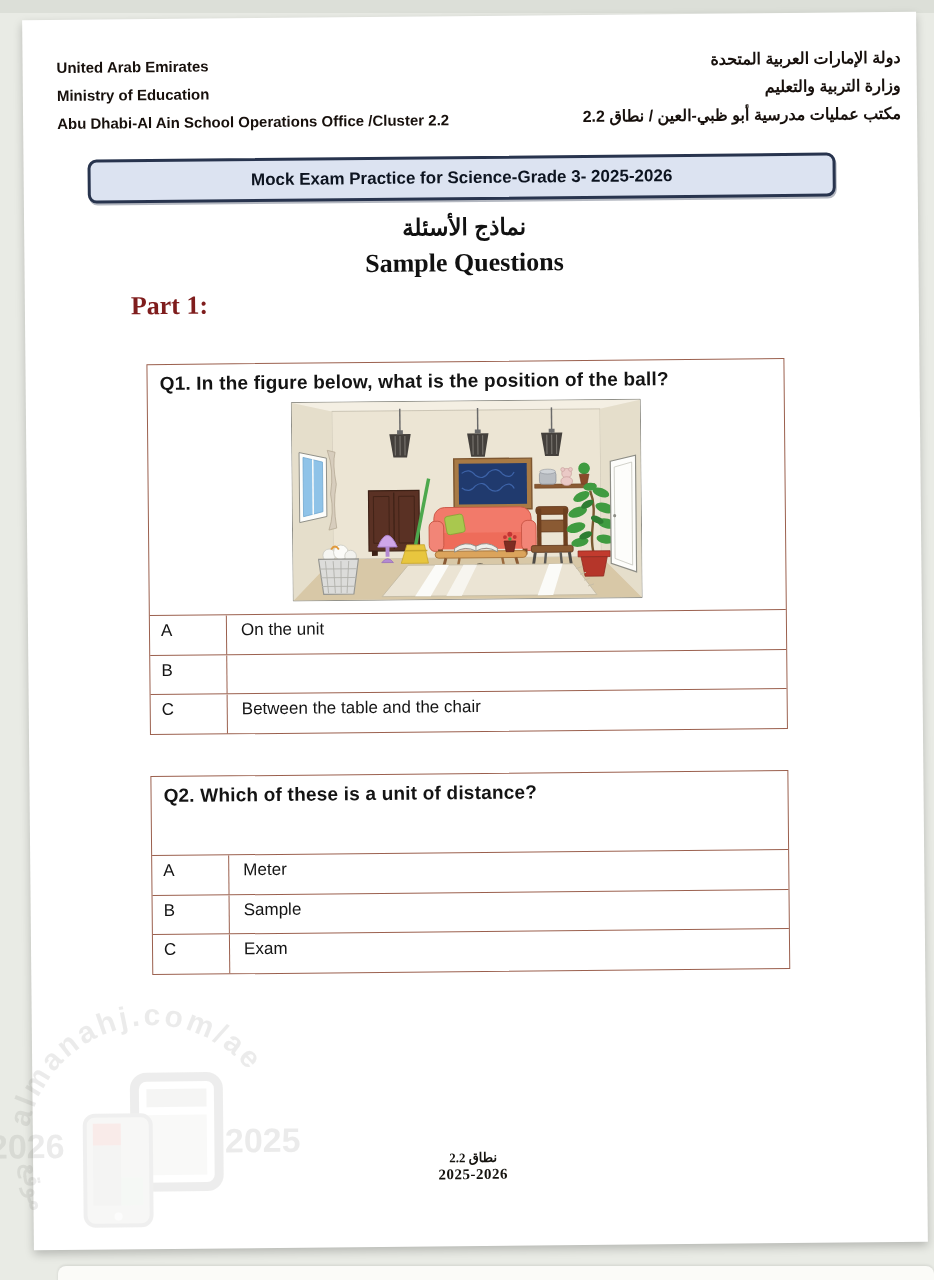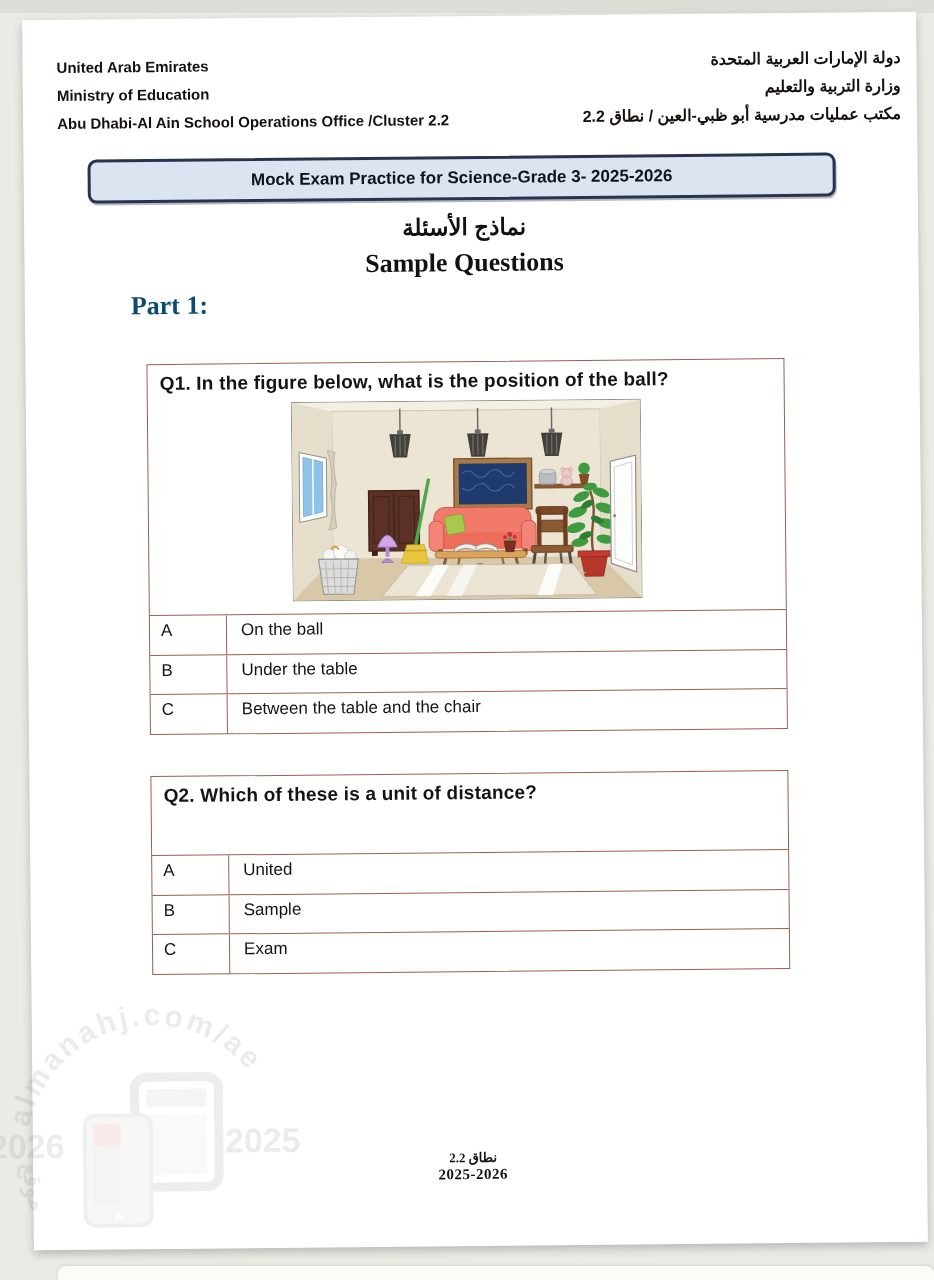--- a/index.html
+++ b/index.html
@@ -25,21 +25,21 @@
   .banner{
     position:absolute;left:64px;top:140px;width:742px;height:38px;
     background:#dce3f1;border:3px solid #28344e;border-radius:9px;
     display:flex;align-items:center;justify-content:center;
     font-size:17px;font-weight:bold;color:#0d1420;
     box-shadow:1px 2px 0 rgba(40,52,78,0.35);
   }
 
   .title-ar{position:absolute;left:0;top:198px;width:880px;text-align:center;direction:rtl;font-size:23px;font-weight:bold;color:#111;}
   .title-en{position:absolute;left:0;top:232px;width:880px;text-align:center;font-family:"Liberation Serif", serif;font-size:26px;font-weight:bold;color:#111;}
-  .part-label{position:absolute;left:106px;top:272px;font-family:"Liberation Serif", serif;font-size:26px;font-weight:bold;color:#0c4a6e;}
+  .part-label{position:absolute;left:106px;top:272px;font-family:"Liberation Serif", serif;font-size:26px;font-weight:bold;color:#7f1d1d;}
 
   
   .qbox{position:absolute;left:121px;width:636px;background:#fff;border:1.5px solid #9b604e;}
   .qbox.q1{top:345px;}
   .qbox.q2{top:757px;}
   .qhead{padding:8px 12px 2px 12px;font-size:19px;font-weight:bold;letter-spacing:0.2px;color:#141414;}
   .qhead-spacer{height:46px;}
   .qfig{display:flex;justify-content:center;padding:6px 0 12px 0;}
   .optrow{display:flex;border-top:1.5px solid #9b604e;height:38.5px;}
   .optletter{width:77px;box-sizing:border-box;border-right:1.5px solid #9b604e;padding:5px 0 0 11px;font-size:17px;color:#141414;}
@@ -237,38 +237,37 @@
             <line x1="30" y1="190" x2="64" y2="190"></line>
         </g>
 
         <path d="M88,150 Q98,126 108,150 Z" fill="#cfa6e8" stroke="#a87ec9" stroke-width="1"></path>
         <rect x="96" y="150" width="4" height="10" fill="#b48ad2"></rect>
         <path d="M92,166 q6,-8 12,0 Z" fill="#b48ad2" stroke="#9a6fba" stroke-width="0.8"></path>
       </svg>
     </div>
     <div class="optrow">
       <div class="optletter">A</div>
-      <div class="opttext">On the ball</div>
+      <div class="opttext">On the unit</div>
     </div>
     <div class="optrow">
       <div class="optletter">B</div>
-      <div class="opttext">Under the table</div>
     </div>
     <div class="optrow">
       <div class="optletter">C</div>
       <div class="opttext">Between the table and the chair</div>
     </div>
   </div>
 
   <div class="qbox q2">
     <div class="qhead">Q2. Which of these is a unit of distance?</div>
     <div class="qhead-spacer"></div>
     <div class="optrow">
       <div class="optletter">A</div>
-      <div class="opttext">United</div>
+      <div class="opttext">Meter</div>
     </div>
     <div class="optrow">
       <div class="optletter">B</div>
       <div class="opttext">Sample</div>
     </div>
     <div class="optrow">
       <div class="optletter">C</div>
       <div class="opttext">Exam</div>
     </div>
   </div>

